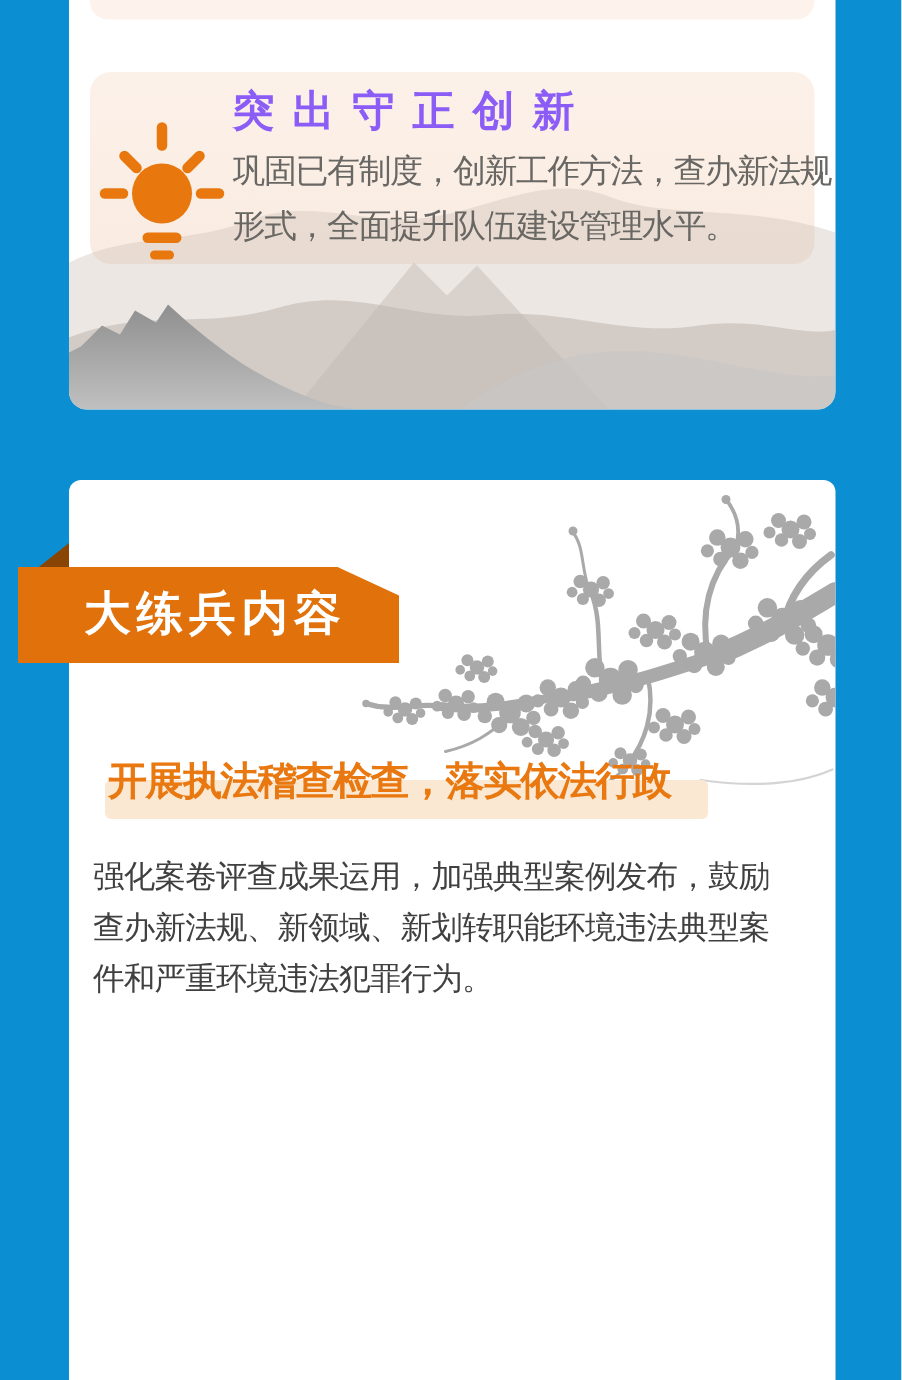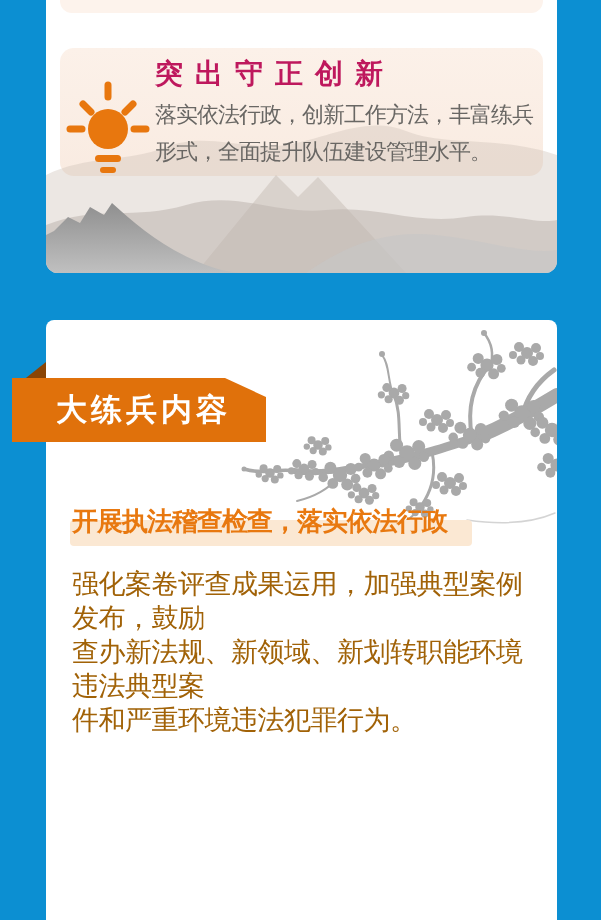--- a/index.html
+++ b/index.html
@@ -21,21 +21,21 @@
   }
   .info-box{
     position:absolute;left:14px;top:48px;width:483px;height:128px;
     background:linear-gradient(180deg,#fcf1e9 0%,#f9ebe1 100%);
     border-radius:14px;
   }
   .mountains{position:absolute;left:0;top:55px;width:511px;height:218px;}
   .bulb{position:absolute;left:20px;top:77px;width:84px;height:112px;}
   .card1-title{
     position:absolute;left:109px;top:55px;
-    font-size:28px;font-weight:bold;color:#be185d;letter-spacing:12px;
+    font-size:28px;font-weight:bold;color:#8b5cf6;letter-spacing:12px;
     white-space:nowrap;
   }
   .card1-body{
     position:absolute;left:109px;top:96px;width:400px;
     font-size:22px;line-height:37px;color:#696764;
     white-space:pre-line;letter-spacing:-1px;
   }
   
   .banner-fold{
     position:absolute;left:12px;top:362px;width:34px;height:27px;
@@ -66,22 +66,22 @@
     background:#fbe8d3;border-radius:4px;
   }
   .hl-bar.w1{width:402px;}
   .hl-bar.w2{width:455px;}
   .heading-text{
     position:relative;z-index:1;
     font-size:26px;font-weight:bold;color:#e8780f;
     white-space:nowrap;letter-spacing:-1px;line-height:1.2;
   }
   .para{
-    position:absolute;left:26px;width:472px;
-    font-size:27px;line-height:34px;color:#a16207;
+    position:absolute;left:16px;width:472px;
+    font-size:21px;line-height:34px;color:#404040;
     white-space:pre-line;letter-spacing:-0.5px;
   }
   .p1{top:247px;}
   .p2{top:462px;}
 </style>
 </head>
 <body>
 
 <div class="page">
 
@@ -110,21 +110,21 @@
         <line x1="67" y1="27" x2="59" y2="35"></line>
         <line x1="4" y1="52" x2="16" y2="52"></line>
         <line x1="68" y1="52" x2="80" y2="52"></line>
       </g>
       <circle cx="42" cy="52" r="20" fill="#e8770e"></circle>
       <rect x="29" y="78" width="26" height="7" rx="3.5" fill="#e8770e"></rect>
       <rect x="34" y="90" width="16" height="6" rx="3" fill="#e8770e"></rect>
     </svg>
 
     <div class="card1-title">突出守正创新</div>
-    <div class="card1-body">落实依法行政，创新工作方法，丰富练兵
+    <div class="card1-body">巩固已有制度，创新工作方法，查办新法规
 形式，全面提升队伍建设管理水平。</div>
   </div>
 
   <div class="card2">
 
     <svg class="plum" viewBox="0 0 335 212">
       <defs>
         <g id="cl" fill="#a9a9a9">
           <circle cx="0" cy="0" r="6"></circle>
           <circle cx="9" cy="-5" r="5"></circle>

